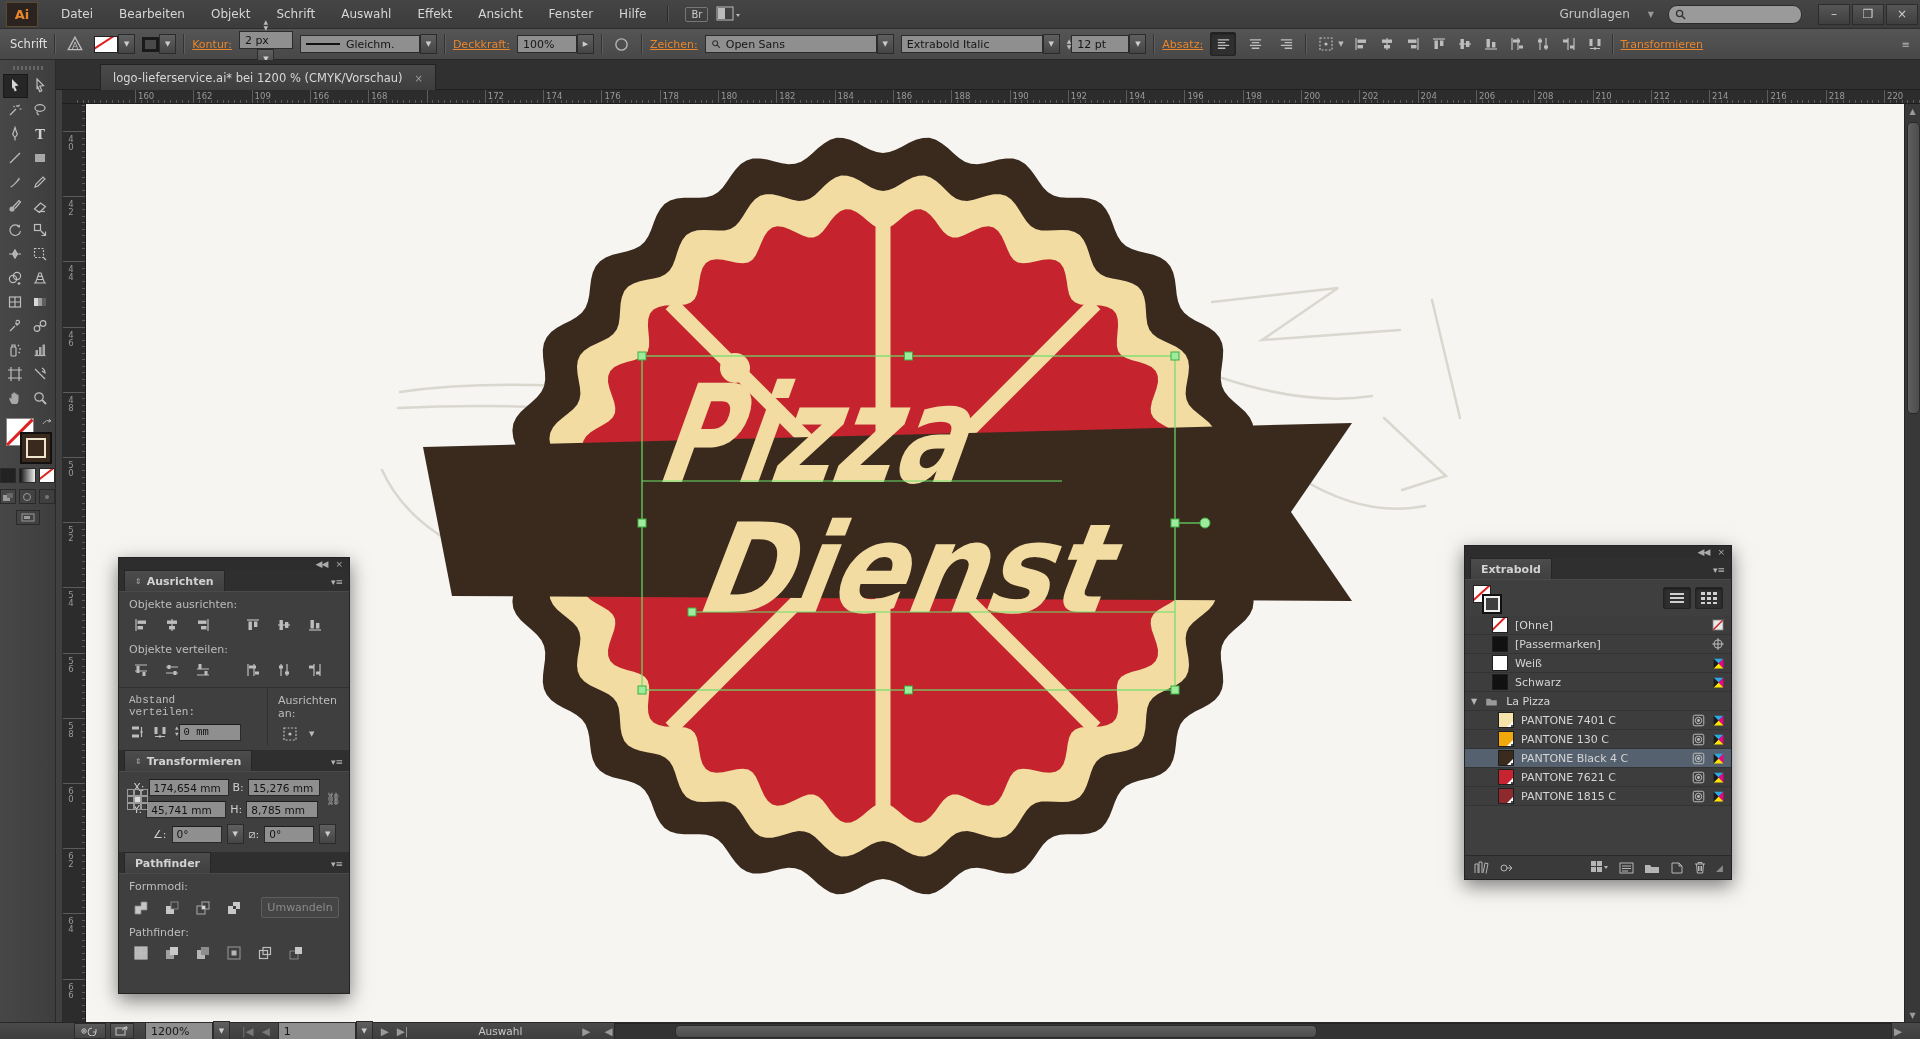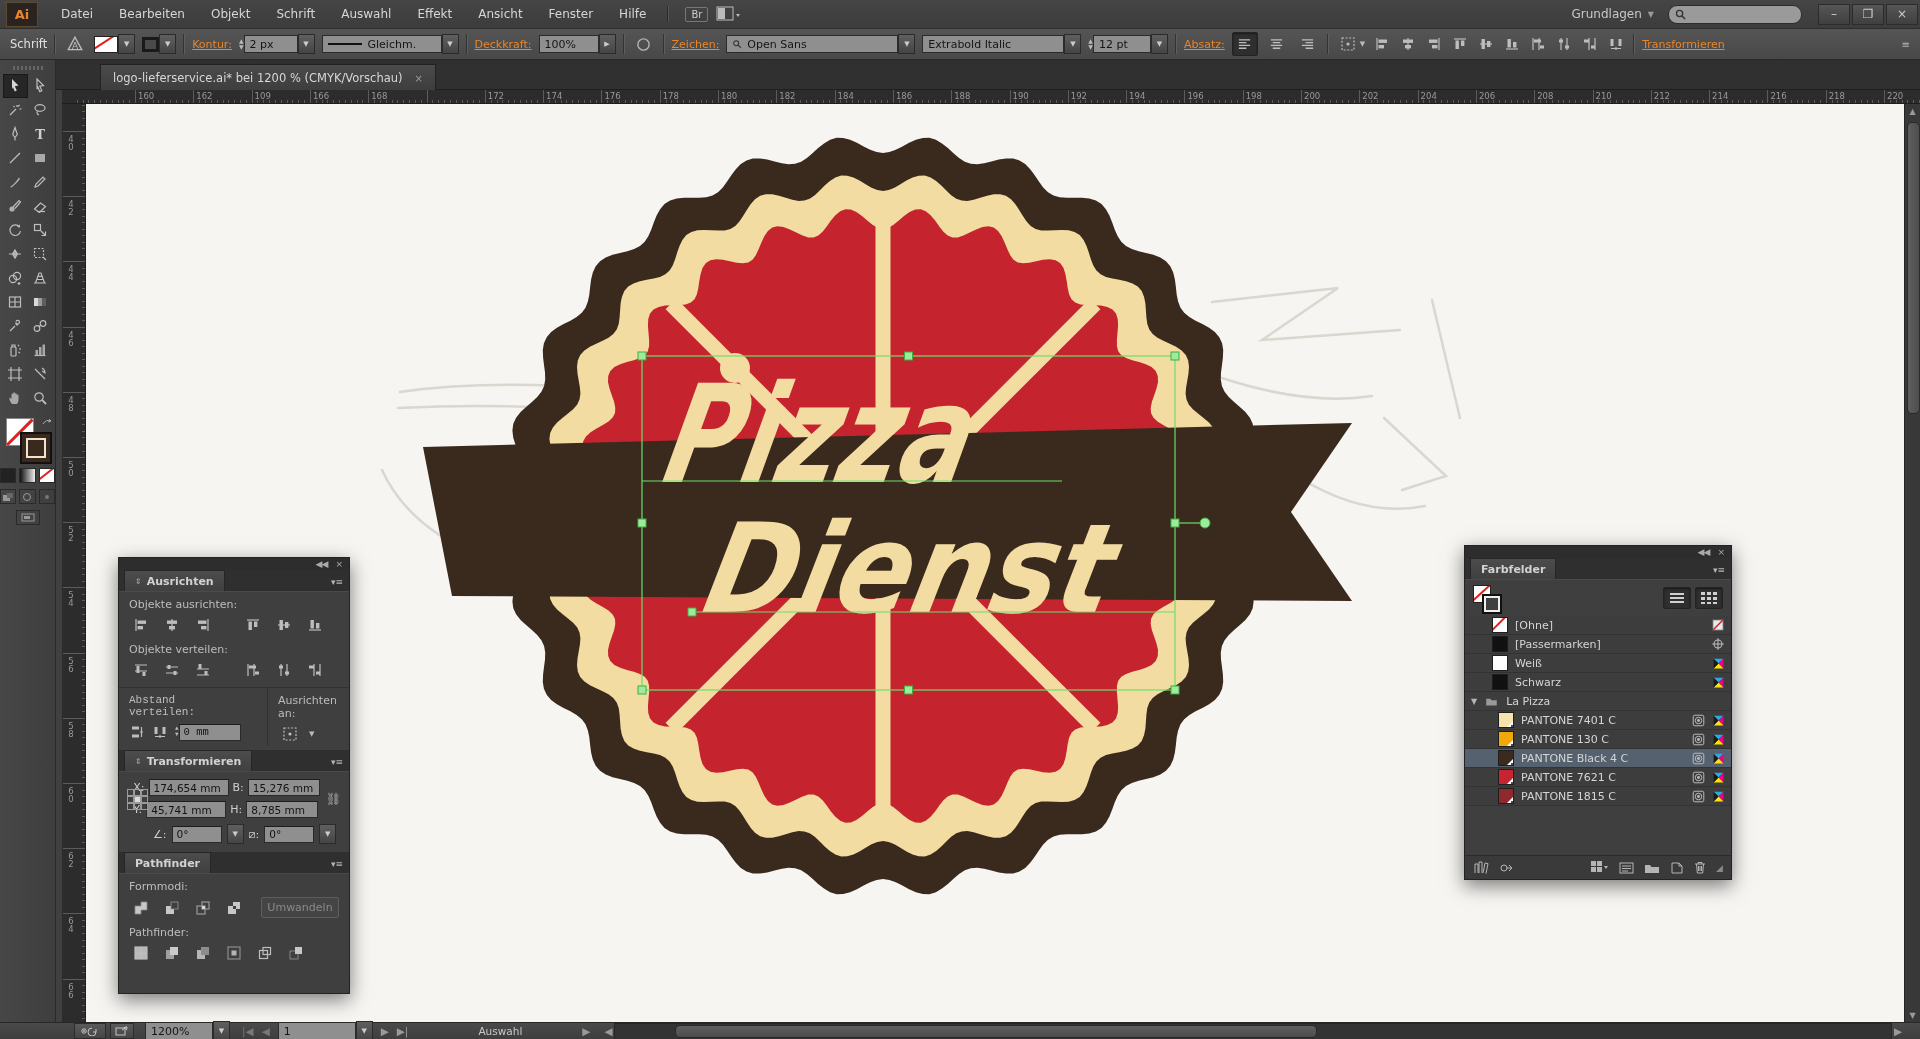--- a/index.html
+++ b/index.html
@@ -10,21 +10,21 @@
   
   #menubar{left:0;top:0;width:1920px;height:29px;background:linear-gradient(#454545,#3c3c3c);
            display:flex;align-items:center;border-bottom:1px solid #2e2e2e;box-sizing:border-box;}
   #ai-logo{width:30px;height:23px;margin:0 10px 0 6px;background:#2a2320;border:1px solid #5a4a30;
            color:#e8862c;font-weight:bold;font-size:13px;display:flex;align-items:center;justify-content:center;}
   .menu-item{padding:0 13px;font-size:12px;color:#d6d6d6;height:100%;display:flex;align-items:center;cursor:default;}
   .mb-sep{width:1px;height:16px;background:#2a2a2a;border-right:1px solid #555;margin:0 8px;}
   #br-btn{border:1px solid #777;border-radius:2px;padding:1px 5px;font-size:10px;color:#ccc;margin:0 8px;}
   #ws-icon{width:26px;height:16px;margin-right:4px;}
   #mb-right{margin-left:auto;display:flex;align-items:center;gap:14px;}
-  #workspace{font-size:12px;color:#c8c8c8;display:flex;align-items:center;gap:6px;justify-content:center;}
+  #workspace{font-size:12px;color:#c8c8c8;display:flex;align-items:center;gap:18px;justify-content:center;}
   #searchbox{width:120px;height:17px;background:#9a9a9a;border:1px solid #2c2c2c;border-radius:9px;
              display:flex;align-items:center;padding:0 6px;gap:4px;}
   .winbtn{width:30px;height:19px;display:flex;align-items:center;justify-content:center;
           color:#cfcfcf;font-size:12px;background:linear-gradient(#565656,#3f3f3f);border:1px solid #2c2c2c;margin-left:2px;}
   #controlbar{left:0;top:29px;width:1920px;height:31px;background:linear-gradient(#555,#484848);
               border-bottom:1px solid #282828;display:flex;align-items:center;gap:7px;padding:0 10px;box-sizing:border-box;}
   .cb-sep{width:1px;height:20px;background:#333;border-right:1px solid #5e5e5e;}
   .orange{color:#e8862c;text-decoration:underline;}
   .field{background:#8f8f8f;color:#151515;border:1px solid #2b2b2b;height:16px;display:flex;
          align-items:center;padding:0 5px;font-size:11px;}
@@ -156,21 +156,21 @@
         <span style="position:absolute;left:-3px;top:12px;width:34px;height:2px;background:#d22;transform:rotate(-33deg);transform-origin:0 0;"></span>
       </span>
       <span class="dd-arrow">▼</span>
     </div>
     <div style="display:flex;align-items:center;">
       <span style="width:17px;height:15px;border:3px solid #1a1a1a;box-sizing:border-box;background:#4a4a4a;display:inline-block;"></span>
       <span class="dd-arrow">▼</span>
     </div>
     <span class="cb-sep"></span>
     <span class="orange">Kontur:</span>
-    <div style="display:flex;align-items:center;">
+    <div style="display:flex;align-items:center;flex-direction:column;">
       <span class="stepper">
           <span>▲</span>
           <span>▼</span>
         </span>
       <span class="field" style="width:42px;">2 px</span>
       <span class="dd-arrow">▼</span>
     </div>
     <div style="display:flex;align-items:center;">
       <span class="field" style="width:108px;gap:6px;">
         <svg width="34" height="4" viewBox="0 0 34 4">
@@ -1422,21 +1422,21 @@
       </div>
   </div>
 
   <div id="swpanel" class="panel abs">
     <div class="p-minibar">
       <span style="letter-spacing:-1px;">◀◀</span>
       <span>×</span>
     </div>
     <div class="p-tabs">
       <div class="p-tab">
-        <span>Farbfelder</span>
+        <span>Extrabold</span>
       </div>
       <span class="p-menu">▾≡</span>
     </div>
     <div style="display:flex;align-items:center;justify-content:space-between;padding:5px 8px;">
       <div style="position:relative;width:30px;height:26px;">
         <span style="position:absolute;left:0;top:0;width:16px;height:16px;background:#fff;border:1px solid #222;overflow:hidden;">
           <span style="position:absolute;left:-2px;top:14px;width:26px;height:2px;background:#d22;transform:rotate(-42deg);transform-origin:0 0;"></span>
         </span>
         <span style="position:absolute;left:9px;top:9px;width:16px;height:16px;background:#3f3f3f;border:2px solid #111;box-shadow:inset 0 0 0 2px #eee;"></span>
       </div>

